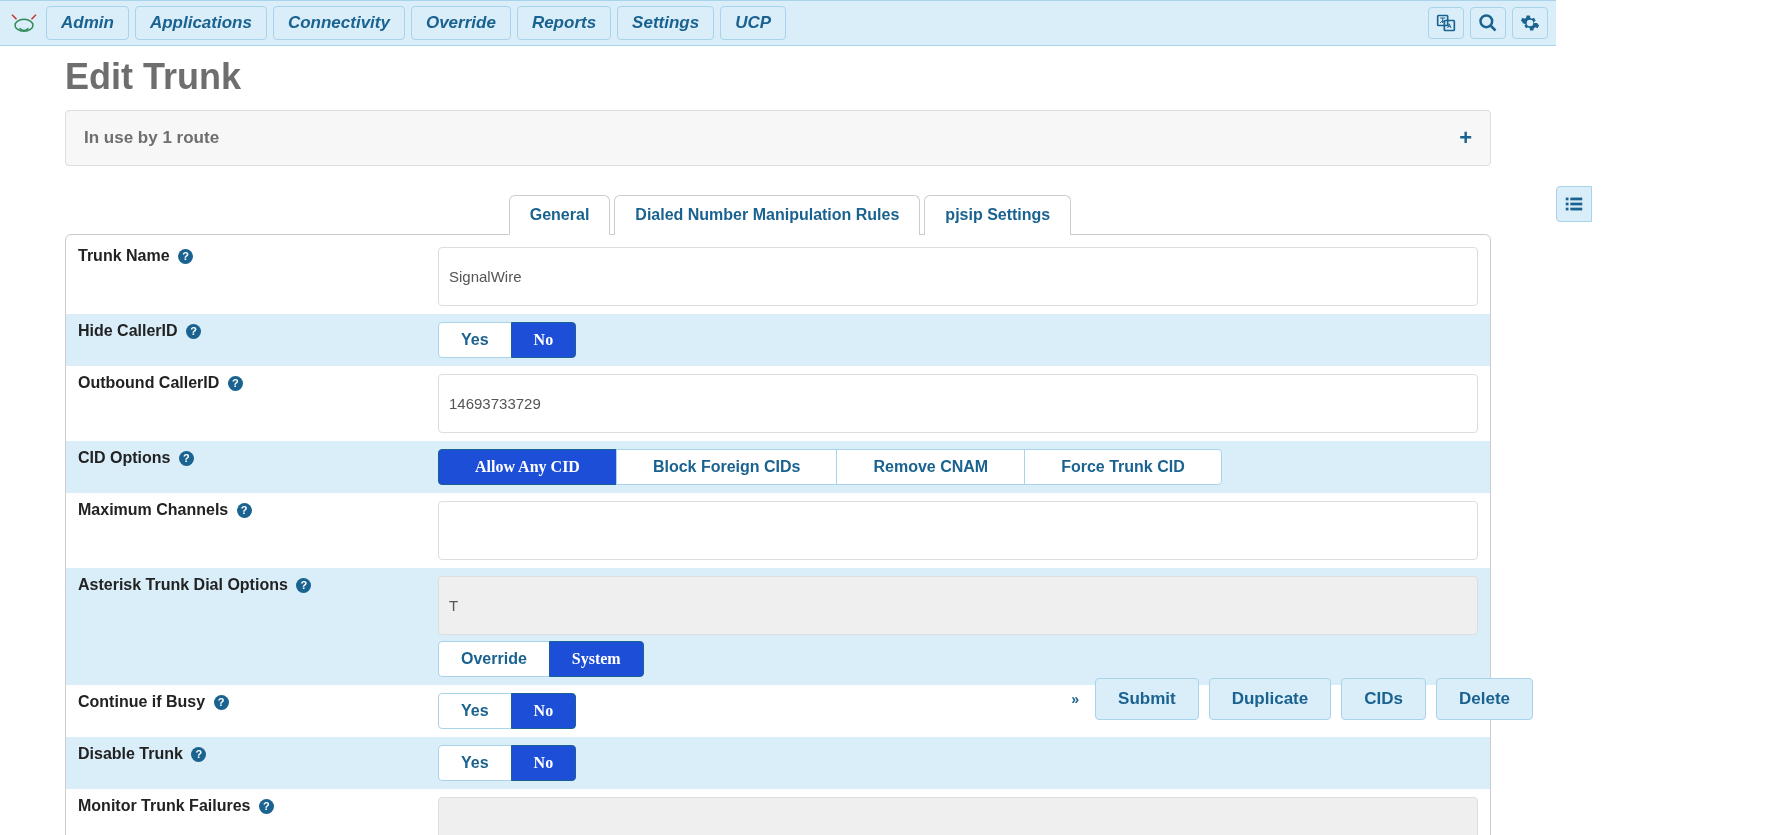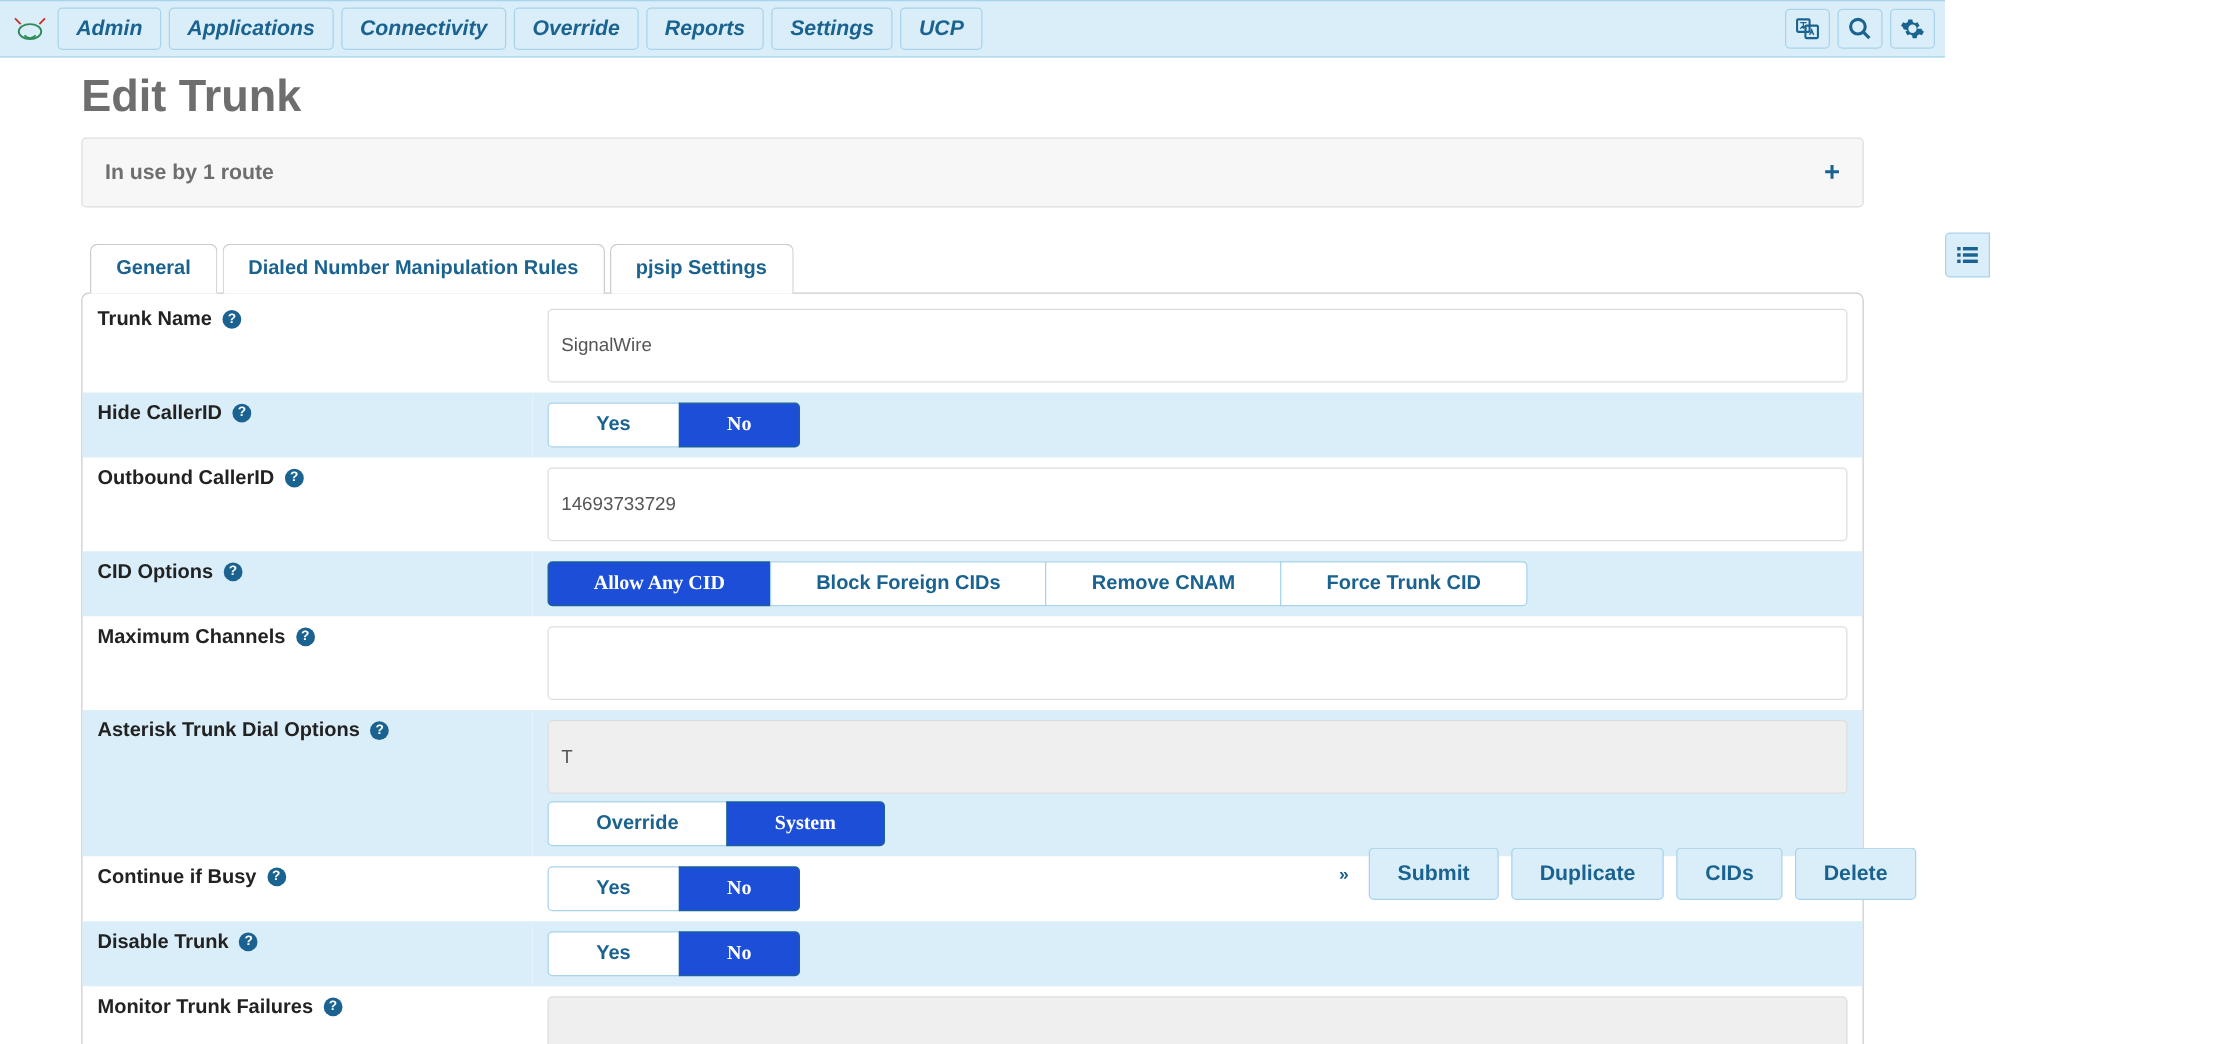--- a/index.html
+++ b/index.html
@@ -71,21 +71,22 @@
 .info-text {
   color: #6e6e6e;
   font-weight: 700;
   font-size: 17px;
 }
 .plus-icon { color: #1a628f; font-size: 22px; font-weight: 700; cursor: pointer; }
 
 .tabs {
   display: flex;
   gap: 4px;
-  margin-left: 7px;
+  margin-left: 24px;
+  justify-content: center;
 }
 .tab {
   background: #fff;
   border: 1px solid #ccc;
   border-bottom: none;
   border-radius: 6px 6px 0 0;
   padding: 10px 20px;
   font-weight: 700;
   color: #1a628f;
   cursor: pointer;
@@ -156,21 +157,21 @@
   margin-left: -1px;
 }
 .toggle-btn:first-child { border-radius: 4px 0 0 4px; margin-left: 0; }
 .toggle-btn:last-child { border-radius: 0 4px 4px 0; }
 .toggle-btn.active {
   background: #1d4ed8;
   color: #fff;
   border-color: #1a628f;
   font-family: Liberation Serif, serif;
 }
-.radio-group .toggle-btn { padding: 8px 38px; }
+.radio-group .toggle-btn { padding: 8px 22px; }
 
 .side-toggle {
   position: absolute;
   right: -36px;
   top: 140px;
   width: 36px; height: 36px;
   background: #daeefa;
   border: 1px solid #a8d3ea;
   border-radius: 4px 0 0 4px;
   display: flex; align-items: center; justify-content: center;

